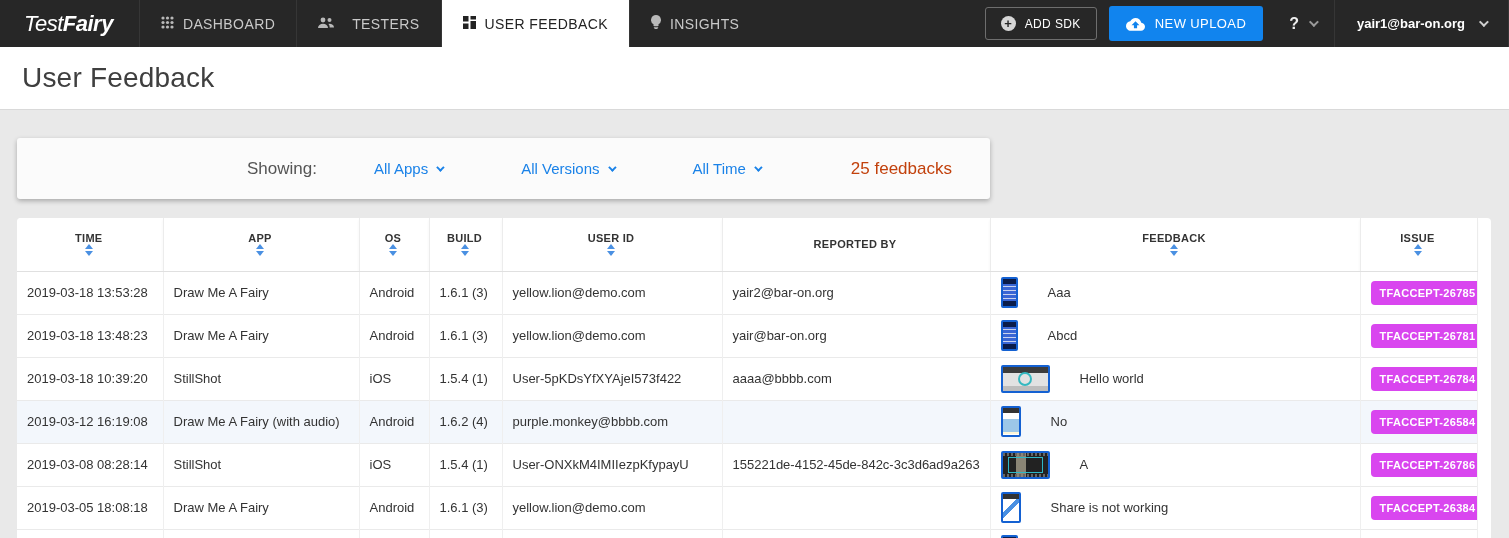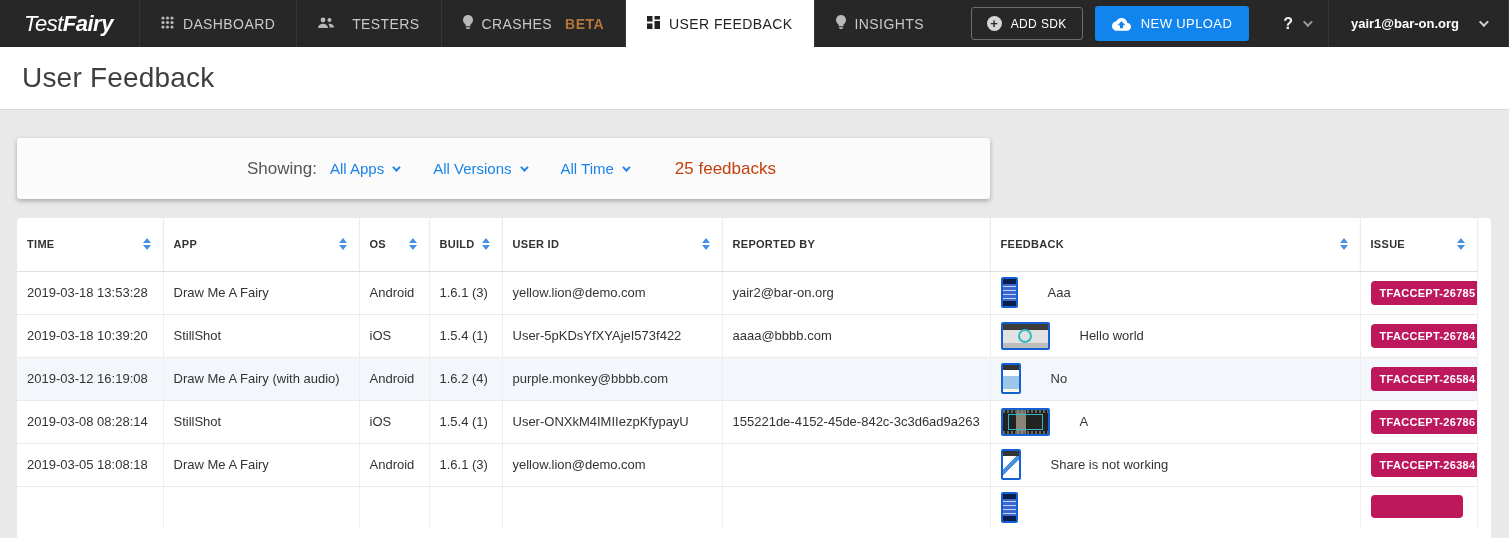--- a/index.html
+++ b/index.html
@@ -20,56 +20,56 @@
   .nav-item svg { fill:#b9b9b9; }
   .beta { color:#b5763b; font-weight:700; margin-left:4px; letter-spacing:0.5px; }
   .nav-right { margin-left:auto; display:flex; align-items:center; }
   .btn-addsdk { display:flex; align-items:center; gap:9px; border:1px solid #6e6e6e;
                 border-radius:3px; color:#fff; font-size:12px; letter-spacing:0.4px;
                 padding:8px 15px; margin-right:12px; cursor:pointer; background:transparent; }
   .plus-circle { width:15px; height:15px; border-radius:50%; background:#d6d6d6; color:#272727;
                  display:flex; align-items:center; justify-content:center; font-size:13px; font-weight:700; line-height:1; }
   .btn-upload { display:flex; align-items:center; gap:10px; background:#1184ee; border:none;
                 border-radius:3px; color:#fff; font-size:13px; letter-spacing:0.4px;
-                padding:10px 17px; margin-right:16px; cursor:pointer; }
+                padding:10px 17px; margin-right:8px; cursor:pointer; }
   .help { display:flex; align-items:center; gap:10px; padding:0 18px; cursor:pointer; }
   .help .qmark { color:#eee; font-size:16px; font-weight:700; }
   .chev { width:7px; height:7px; border-right:2px solid #9a9a9a; border-bottom:2px solid #9a9a9a;
           transform:rotate(45deg) translateY(-2px); display:inline-block; }
-  .account { display:flex; align-items:center; gap:20px; padding:0 22px; height:100%;
+  .account { display:flex; align-items:center; gap:14px; padding:0 22px; height:100%;
              border-left:1px solid #363636; border-right:1px solid #363636;
              color:#fff; font-size:13px; font-weight:700; cursor:pointer; }
   .account .chev { border-color:#cfcfcf; }
 
   
   .titleband { height:63px; background:#fff; border-bottom:1px solid #d9d9d9;
                display:flex; align-items:center; padding-left:22px; }
   .titleband h1 { font-size:28px; font-weight:400; color:#3f3f3f; letter-spacing:0.2px; }
 
   
   .filtercard { margin:28px 0 0 17px; width:973px; height:61px; background:#fbfbfb;
                 border-radius:3px; box-shadow:0 2px 5px rgba(0,0,0,0.28);
-                display:flex; align-items:center; padding-left:230px; }
+                display:flex; align-items:center; padding-left:230px;gap:44px; }
   .showing { font-size:17px; color:#555; margin-right:13px; }
   .fdrop { display:flex; align-items:center; gap:8px; color:#1a82e8; font-size:15px;
            cursor:pointer; margin-right:35px; }
   .fdrop .chev { border-color:#1a82e8; width:6px; height:6px; }
   .fcount { font-size:17px; color:#c2410c; margin-left:12px; }
 
   
   .tablecard { margin:19px 18px 0 17px; width:1474px; height:321px; background:#fff;
                border-radius:4px 4px 0 0; overflow:hidden; }
   table { border-collapse:collapse; table-layout:fixed; width:1460px; }
   col.c-time{width:146px} col.c-app{width:196px} col.c-os{width:70px} col.c-build{width:73px}
   col.c-uid{width:220px} col.c-rep{width:268px} col.c-fb{width:370px} col.c-issue{width:117px}
   thead th { height:53px; border-right:1px solid #ececec; border-bottom:1px solid #e0e0e0;
              background:#fff; box-shadow:0 2px 3px rgba(0,0,0,0.05); }
   .th-inner { display:flex; align-items:center; justify-content:space-between;
               padding:0 12px 0 10px; font-size:11px; font-weight:700; color:#333;
-              letter-spacing:0.3px; text-align:left; }
+              letter-spacing:0.3px; text-align:left;flex-direction:column; }
   .sort-icon { display:inline-flex; flex-direction:column; gap:2px; cursor:pointer; }
   .sort-icon i { width:0; height:0; border-left:4px solid transparent; border-right:4px solid transparent; }
   .sort-icon .up { border-bottom:5px solid #4a90e2; }
   .sort-icon .down { border-top:5px solid #4a90e2; }
   tbody td { height:42px; border-top:1px solid #eaeaea; border-right:1px solid #efefef;
              font-size:13px; color:#333; padding-left:10px; white-space:nowrap; overflow:hidden; }
   tbody tr { background:#fff; cursor:pointer; }
   tbody tr.row-highlight { background:#f3f7fc; }
   .fb-cell { display:flex; align-items:center; gap:30px; height:42px; }
 
@@ -91,21 +91,21 @@
         repeating-linear-gradient(90deg, #666 0 2px, rgba(0,0,0,0) 2px 4px) 0 100% / 100% 3px no-repeat,
         linear-gradient(90deg, #222 0 30%, #8a8575 30% 52%, #222 52%); }
   .thumb-filmstrip-dark::before { content:""; position:absolute; left:5px; top:4px; right:5px; bottom:4px;
       border:1px solid #2fb7c4; }
   .thumb-phone-light2 { width:20px; height:31px;
       background:
         linear-gradient(#333 0 5px, rgba(0,0,0,0) 5px),
         linear-gradient(135deg, rgba(0,0,0,0) 42%, #4a90e2 42% 58%, rgba(0,0,0,0) 58%), #fff; }
 
   
-  .issue-badge { display:inline-block; background:#be185d; color:#fff; font-size:11px;
+  .issue-badge { display:inline-block; background:#d946ef; color:#fff; font-size:11px;
                  font-weight:700; letter-spacing:0.3px; padding:6px 9px; border-radius:4px; cursor:pointer; }
   .badge-empty { width:92px; height:23px; padding:0; }
 </style>
 </head>
 <body>
 
 <div class="topnav">
   <div class="logo">
     <span class="lt">Test</span>
       <span class="lb">Fairy</span>
@@ -134,31 +134,20 @@
           <circle cx="5" cy="3" r="2.4"></circle>
           <path d="M0 11c0-2.7 2.2-4.3 5-4.3S10 8.3 10 11z"></path>
           <circle cx="11.5" cy="3" r="2"></circle>
           <path d="M10.5 6.9c2.6-.4 5.5 1 5.5 3.6h-4.3c0-1.5-.4-2.7-1.2-3.6z"></path>
         </svg>
     </span>
     <span></span>
     <span>TESTERS</span>
   </div>
 
-  <div class="nav-item">
-    <span>
-      <svg width="10" height="14" viewBox="0 0 10 14">
-          <path d="M5 0a5 5 0 0 0-2.5 9.3V11h5V9.3A5 5 0 0 0 5 0z"></path>
-          <rect x="2.8" y="11.7" width="4.4" height="1" rx="0.5"></rect>
-          <rect x="3.3" y="13" width="3.4" height="1" rx="0.5"></rect>
-        </svg>
-    </span>
-    <span>CRASHES</span>
-    <span class="beta">BETA</span>
-  </div>
 
   <div class="nav-item active">
     <span>
       <svg width="13" height="13" viewBox="0 0 13 13">
           <rect x="0" y="0" width="5.5" height="5.5"></rect>
           <rect x="7.5" y="0" width="5.5" height="3.5"></rect>
           <rect x="7.5" y="5" width="5.5" height="8"></rect>
           <rect x="0" y="7.5" width="5.5" height="5.5"></rect>
         </svg>
     </span>
@@ -317,20 +306,37 @@
       <div class="fb-cell">
         <span class="thumb thumb-phone-blue"></span>
         <span>Aaa</span>
       </div>
     </td>
     <td>
       <span class="issue-badge">TFACCEPT-26785</span>
     </td>
   </tr>
         <tr>
+    <td>2019-03-18 13:48:23</td>
+    <td>Draw Me A Fairy</td>
+    <td>Android</td>
+    <td>1.6.1 (3)</td>
+    <td>yellow.lion@demo.com</td>
+    <td>yair@bar-on.org</td>
+    <td>
+      <div class="fb-cell">
+        <span class="thumb thumb-phone-blue"></span>
+        <span>Abcd</span>
+      </div>
+    </td>
+    <td>
+      <span class="issue-badge">TFACCEPT-26781</span>
+    </td>
+  </tr>
+        <tr>
     <td>2019-03-18 10:39:20</td>
     <td>StillShot</td>
     <td>iOS</td>
     <td>1.5.4 (1)</td>
     <td>User-5pKDsYfXYAjeI573f422</td>
     <td>aaaa@bbbb.com</td>
     <td>
       <div class="fb-cell">
         <span class="thumb thumb-player-light"></span>
         <span>Hello world</span>

